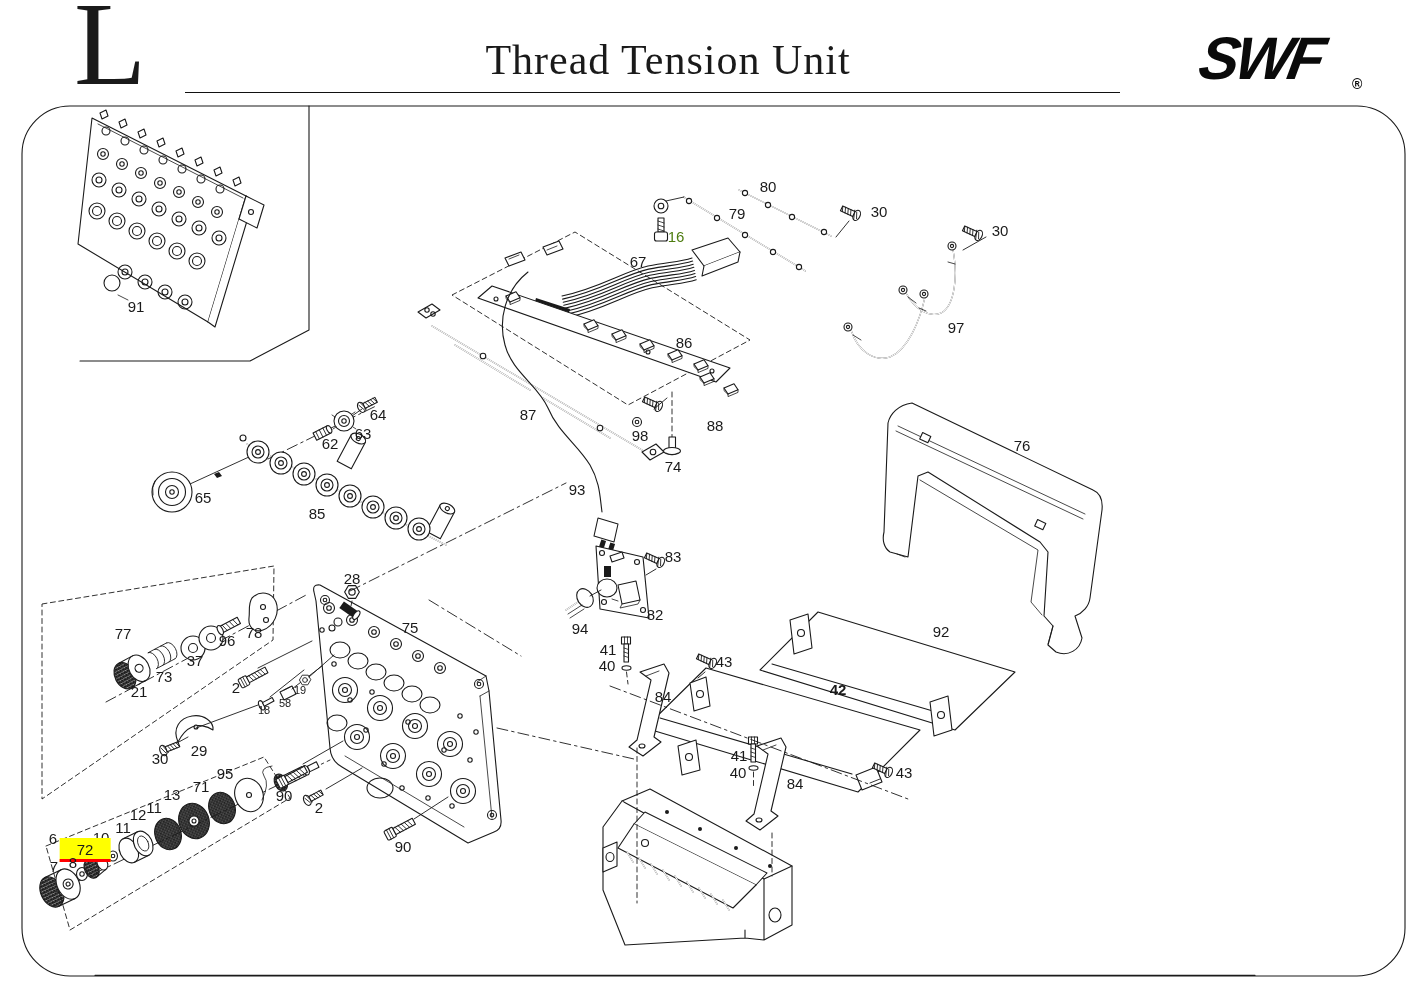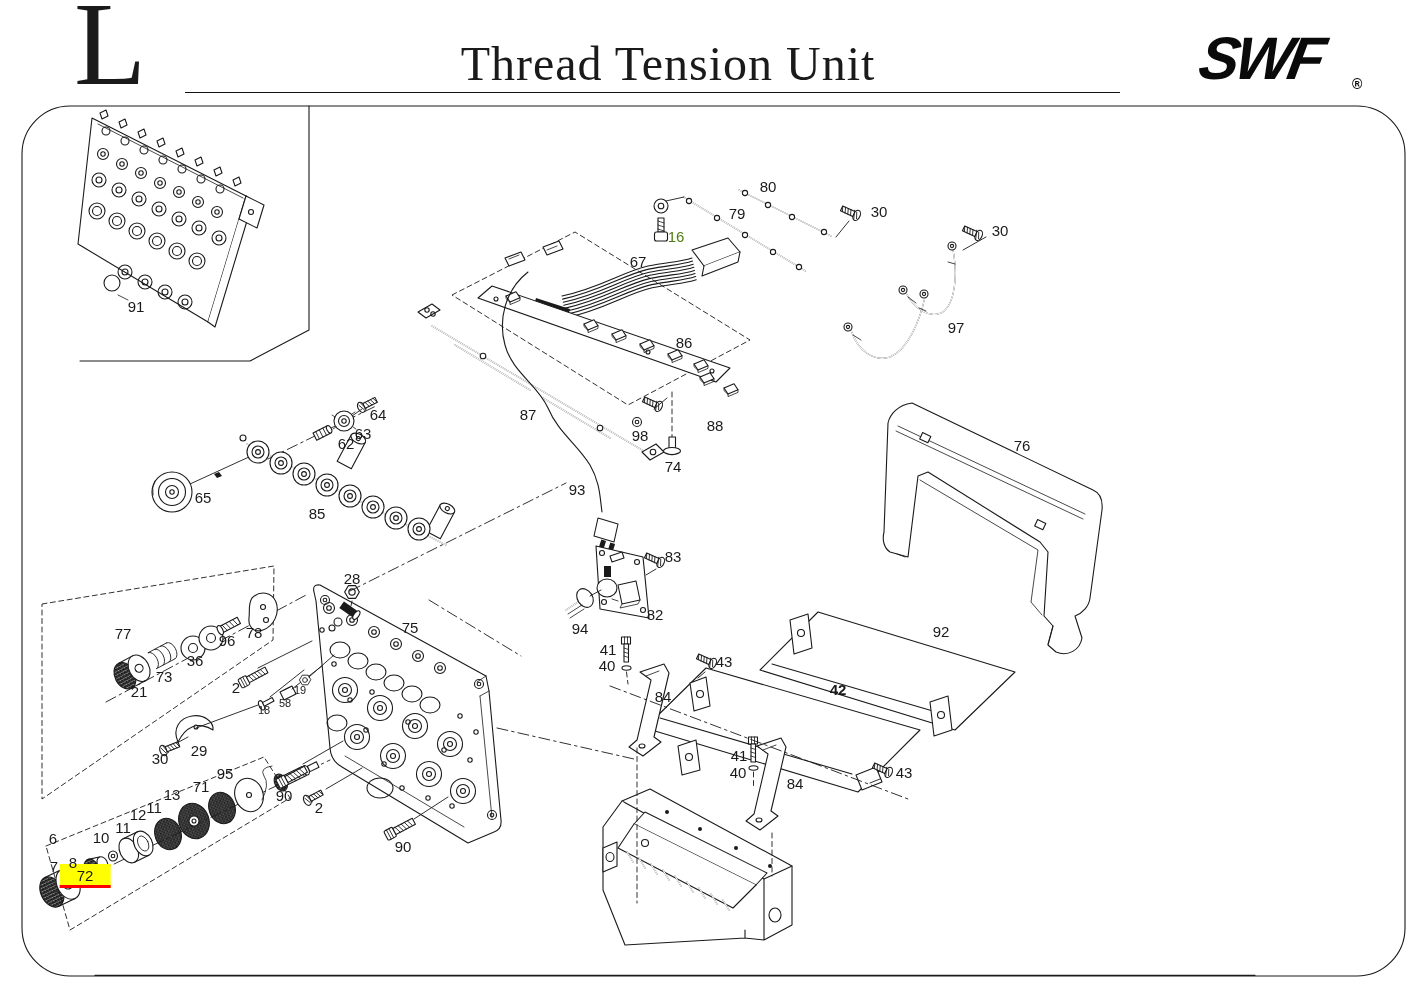--- a/index.html
+++ b/index.html
@@ -1,34 +1,34 @@
 <!DOCTYPE html>
 <html><head>
 <meta charset="utf-8">
 <style>
   html,body{margin:0;padding:0;background:#fff;}
   .page{position:relative;width:1427px;height:992px;background:#ffffff;overflow:hidden;
         font-family:"Liberation Sans",sans-serif;color:#1a1a1a;}
   .big-letter{position:absolute;left:74px;top:-14px;font-family:"Liberation Serif",serif;
         font-size:118px;font-weight:400;line-height:1;}
   .title{position:absolute;left:0;top:36px;width:1336px;text-align:center;
-        font-family:"Liberation Serif",serif;font-size:48px;letter-spacing:1px;}
+        font-family:"Liberation Serif",serif;font-size:42px;letter-spacing:1px;}
   .title-underline{position:absolute;left:185px;top:92px;width:935px;height:0;
         border-top:1.7px solid #111;}
   .logo{position:absolute;left:1200px;top:24px;font-style:italic;font-weight:bold;
         font-size:60px;letter-spacing:-4px;transform:skewX(-10deg);color:#0a0a0a;
         font-family:"Liberation Sans",sans-serif;}
   .logo-reg{position:absolute;left:1352px;top:76px;font-size:14px;font-weight:bold;
         transform:none;color:#0a0a0a;}
   .art{position:absolute;left:0;top:0;z-index:1;}
   .labels-layer{position:absolute;left:0;top:0;width:100%;height:100%;z-index:2;}
   .plabel{position:absolute;transform:translate(-50%,-50%);font-size:15px;line-height:1;
         color:#1a1a1a;white-space:nowrap;}
   .plabel.sm{font-size:11px;}
-  .plabel.hl{padding:4px 17px 2px;border-bottom-style:solid;border-bottom-width:3px;margin-top:26px;}
+  .plabel.hl{padding:4px 17px 2px;border-bottom-style:solid;border-bottom-width:3px;}
   
   svg .ln, svg path, svg line, svg polyline, svg polygon, svg rect, svg circle, svg ellipse{
         stroke:#1a1a1a;stroke-width:1.1;fill:none;stroke-linecap:round;stroke-linejoin:round;}
   svg .wfill{fill:#ffffff;}
   svg .dark{fill:#1a1a1a;stroke:none;}
   svg .dotf{fill:url(#dotp);}
   svg .knf{fill:url(#knurl);}
   svg .dd{stroke-dasharray:11 4 2.5 4;stroke-width:0.9;}
   svg .dsh{stroke-dasharray:5 3.5;stroke-width:0.9;}
   svg .lead{stroke-width:0.9;}
@@ -651,30 +651,30 @@
       <div class="plabel" style="left: 638px; top: 261px; color: rgb(26, 26, 26);">67</div>
       <div class="plabel" style="left: 1000px; top: 230px; color: rgb(26, 26, 26);">30</div>
       <div class="plabel" style="left: 956px; top: 327px; color: rgb(26, 26, 26);">97</div>
       <div class="plabel" style="left: 684px; top: 342px; color: rgb(26, 26, 26);">86</div>
       <div class="plabel" style="left: 528px; top: 414px; color: rgb(26, 26, 26);">87</div>
       <div class="plabel" style="left: 683px; top: 425px; color: rgb(26, 26, 26); margin-left: 32px;">88</div>
       <div class="plabel" style="left: 640px; top: 435px; color: rgb(26, 26, 26);">98</div>
       <div class="plabel" style="left: 673px; top: 466px; color: rgb(26, 26, 26);">74</div>
       <div class="plabel" style="left: 378px; top: 414px; color: rgb(26, 26, 26);">64</div>
       <div class="plabel" style="left: 363px; top: 433px; color: rgb(26, 26, 26);">63</div>
-      <div class="plabel" style="left: 330px; top: 443px; color: rgb(26, 26, 26); margin-left: 16px;">62</div>
+      <div class="plabel" style="left: 330px; top: 443px; color: rgb(26, 26, 26);">62</div>
       <div class="plabel" style="left: 203px; top: 497px; color: rgb(26, 26, 26);">65</div>
       <div class="plabel" style="left: 317px; top: 513px; color: rgb(26, 26, 26);">85</div>
       <div class="plabel" style="left: 577px; top: 489px; color: rgb(26, 26, 26);">93</div>
       <div class="plabel" style="left: 1022px; top: 445px; color: rgb(26, 26, 26);">76</div>
       <div class="plabel" style="left: 352px; top: 578px; color: rgb(26, 26, 26);">28</div>
       <div class="plabel" style="left: 123px; top: 633px; color: rgb(26, 26, 26);">77</div>
       <div class="plabel" style="left: 254px; top: 632px; color: rgb(26, 26, 26);">78</div>
       <div class="plabel" style="left: 227px; top: 640px; color: rgb(26, 26, 26);">96</div>
-      <div class="plabel" style="left: 195px; top: 660px; color: rgb(26, 26, 26);">36</div>
+      <div class="plabel" style="left: 195px; top: 660px; color: rgb(26, 26, 26);">37</div>
       <div class="plabel" style="left: 164px; top: 676px; color: rgb(26, 26, 26);">73</div>
       <div class="plabel" style="left: 139px; top: 691px; color: rgb(26, 26, 26); text-align: center;">21</div>
       <div class="plabel" style="left: 410px; top: 627px; color: rgb(26, 26, 26);">75</div>
       <div class="plabel" style="left: 236px; top: 687px; color: rgb(26, 26, 26);">2</div>
       <div class="plabel sm" style="left: 300px; top: 690px; color: rgb(26, 26, 26);">19</div>
       <div class="plabel sm" style="left: 285px; top: 703px; color: rgb(26, 26, 26);">58</div>
       <div class="plabel sm" style="left: 264px; top: 710px; color: rgb(26, 26, 26);">18</div>
       <div class="plabel" style="left: 199px; top: 750px; color: rgb(26, 26, 26);">29</div>
       <div class="plabel" style="left: 160px; top: 758px; color: rgb(26, 26, 26);">30</div>
       <div class="plabel" style="left: 673px; top: 556px; color: rgb(26, 26, 26);">83</div>

